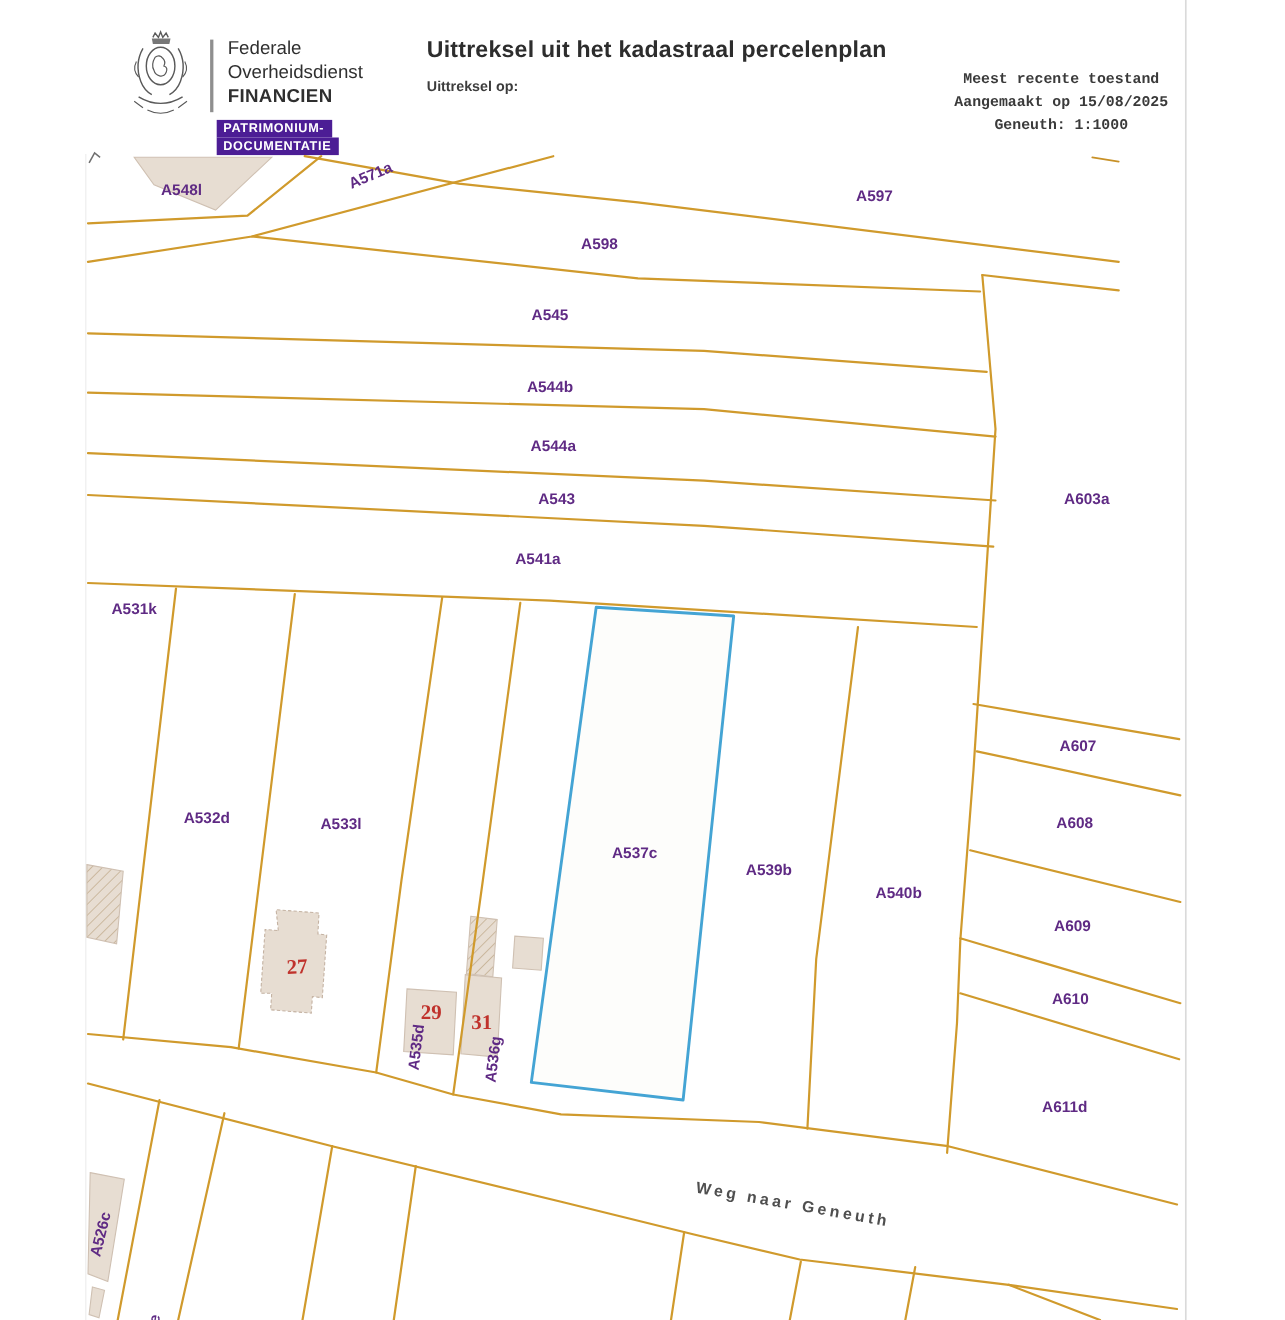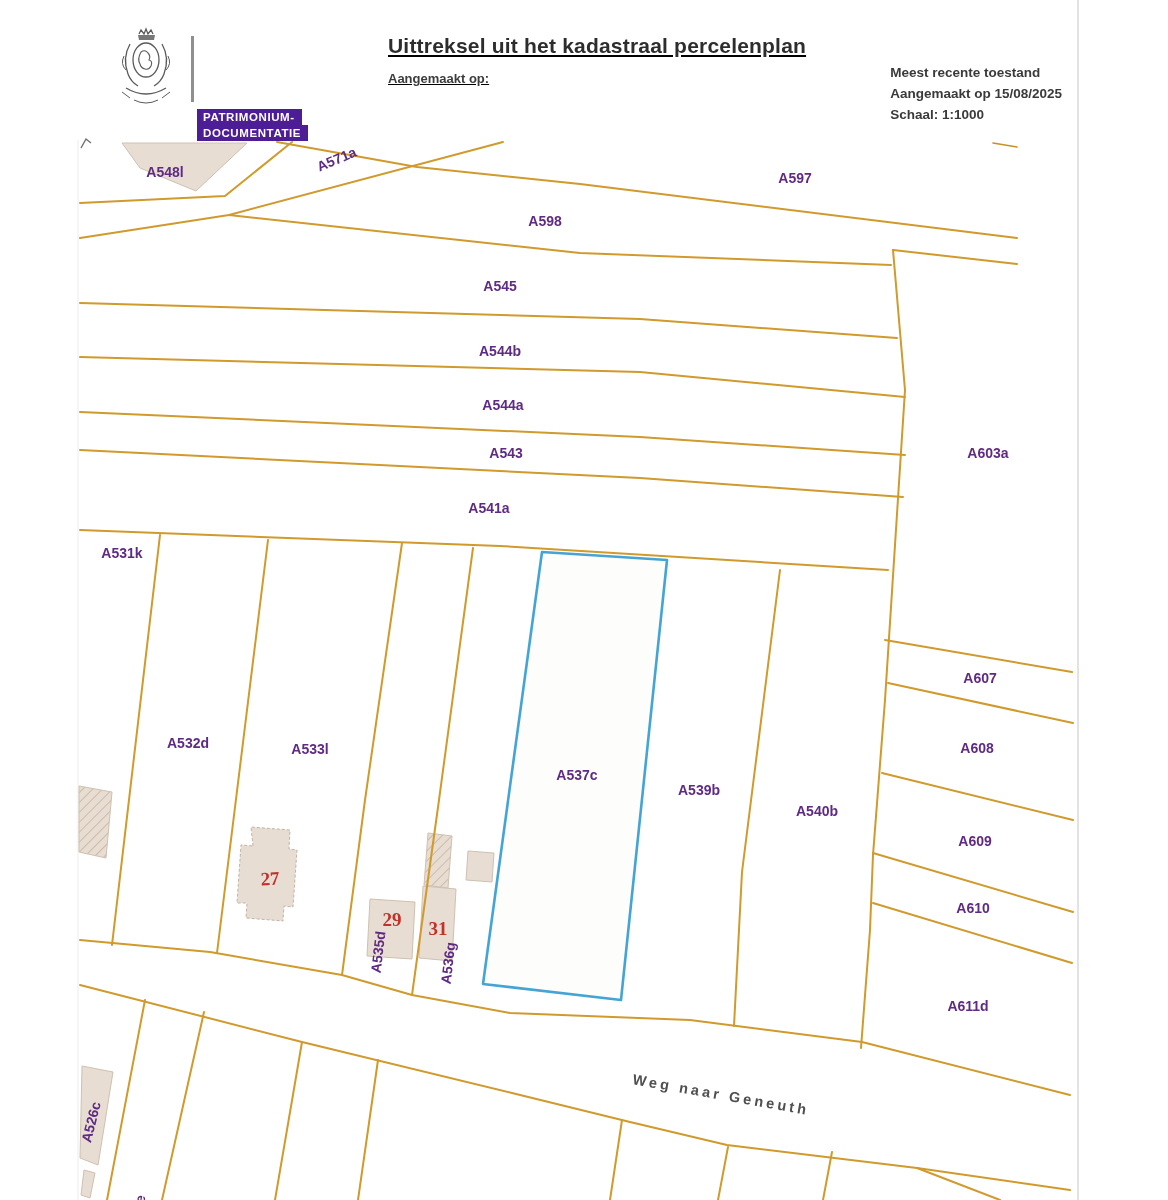--- a/index.html
+++ b/index.html
@@ -8,26 +8,26 @@
   .page{position:absolute;inset:0;background:#ffffff;}
   
   .crest{position:absolute;left:112px;top:26px;width:68px;height:80px;}
   .divider{position:absolute;left:191px;top:36px;width:3px;height:66px;background:#8f8f8f;}
   .org{position:absolute;left:207px;top:33px;color:#2f2f2f;font-size:17px;line-height:22px;}
   .org .b3{font-weight:bold;letter-spacing:.3px;}
   .badge{position:absolute;left:197px;top:109px;}
   .badge div{background:#4c1d95;color:#ffffff;font-weight:bold;font-size:11.5px;
              letter-spacing:.6px;padding:2px 7px 2px 6px;line-height:12px;width:max-content;}
   .badge div+div{margin-top:0;}
-  .titleblock{position:absolute;left:388px;top:34px;text-decoration:underline;}
+  .titleblock{position:absolute;left:388px;top:34px;}
   .title{font-size:21px;font-weight:bold;color:#2d2d2d;letter-spacing:.2px;}
   .centlab{margin-top:13px;font-size:13px;color:#3c3c3c;font-weight:600;}
   .centval{margin-top:4px;font-size:13.5px;color:#383838;font-weight:600;letter-spacing:.2px;}
-  .meta{position:absolute;right:106px;top:62px;text-align:left;color:#3a3a3a;
-        font-size:13.5px;line-height:21px;font-weight:600;}
+  .meta{position:absolute;right:106px;top:62px;text-align:center;color:#3a3a3a;
+        font-size:13.5px;line-height:21px;font-weight:600;font-family:Liberation Mono, monospace;}
   
   svg.map{position:absolute;left:0;top:0;}
   text.plabel{font-family:"Liberation Sans",sans-serif;font-size:14px;font-weight:bold;fill:#5f2a84;}
   text.hnum{font-family:"Liberation Serif",serif;font-size:19px;font-weight:bold;fill:#c0322c;}
   text.street{font-family:"Liberation Sans",sans-serif;font-size:14.5px;font-weight:600;
               fill:#4f4f4f;letter-spacing:3.2px;}
   .bline{fill:none;stroke:#d09a2c;stroke-width:2;stroke-linecap:round;stroke-linejoin:round;}
   .bline2{fill:none;stroke:#c89127;stroke-width:1.6;stroke-linecap:round;}
   .bld{fill:#e7ddd2;stroke:#cfc0b2;stroke-width:1;}
   .bld-d{fill:#e7ddd2;stroke:#c4b2a2;stroke-width:1;stroke-dasharray:3 2;}
@@ -50,35 +50,40 @@
       <path d="M50,18 q8,14 2,30 q-3,8 -10,12"></path>
       <path d="M12,30 q-4,8 2,14 M56,30 q4,8 -2,14" stroke-width="1"></path>
       <path d="M14,62 q20,12 40,0"></path>
       <path d="M10,66 l8,6 M58,66 l-8,6" stroke-width="1"></path>
       <path d="M22,74 q12,6 24,0" stroke-width="1"></path>
     </g>
   </svg>
 
   <div class="divider"></div>
 
+  <div class="org">
+    <div>Federale</div>
+    <div>Overheidsdienst</div>
+    <div class="b3">FINANCIEN</div>
+  </div>
 
   <div class="badge">
     <div>PATRIMONIUM-</div>
     <div>DOCUMENTATIE</div>
   </div>
 
   <div class="titleblock">
     <div class="title">Uittreksel uit het kadastraal percelenplan</div>
-    <div class="centlab">Aangemaakt op:</div>
+    <div class="centlab">Uittreksel op:</div>
   </div>
 
   <div class="meta">
     <div>Meest recente toestand</div>
     <div>Aangemaakt op 15/08/2025</div>
-    <div>Schaal: 1:1000</div>
+    <div>Geneuth: 1:1000</div>
   </div>
 
   <svg class="map" width="1168" height="1200" viewBox="0 0 1168 1200">
 
     <defs>
       <pattern id="hatchP" width="7" height="7" patternUnits="userSpaceOnUse" patternTransform="rotate(45)">
         <rect width="7" height="7" fill="#e7ddd2"></rect>
         <line x1="0" y1="0" x2="0" y2="7" stroke="#c3ad8f" stroke-width="1.4"></line>
       </pattern>
     </defs>

